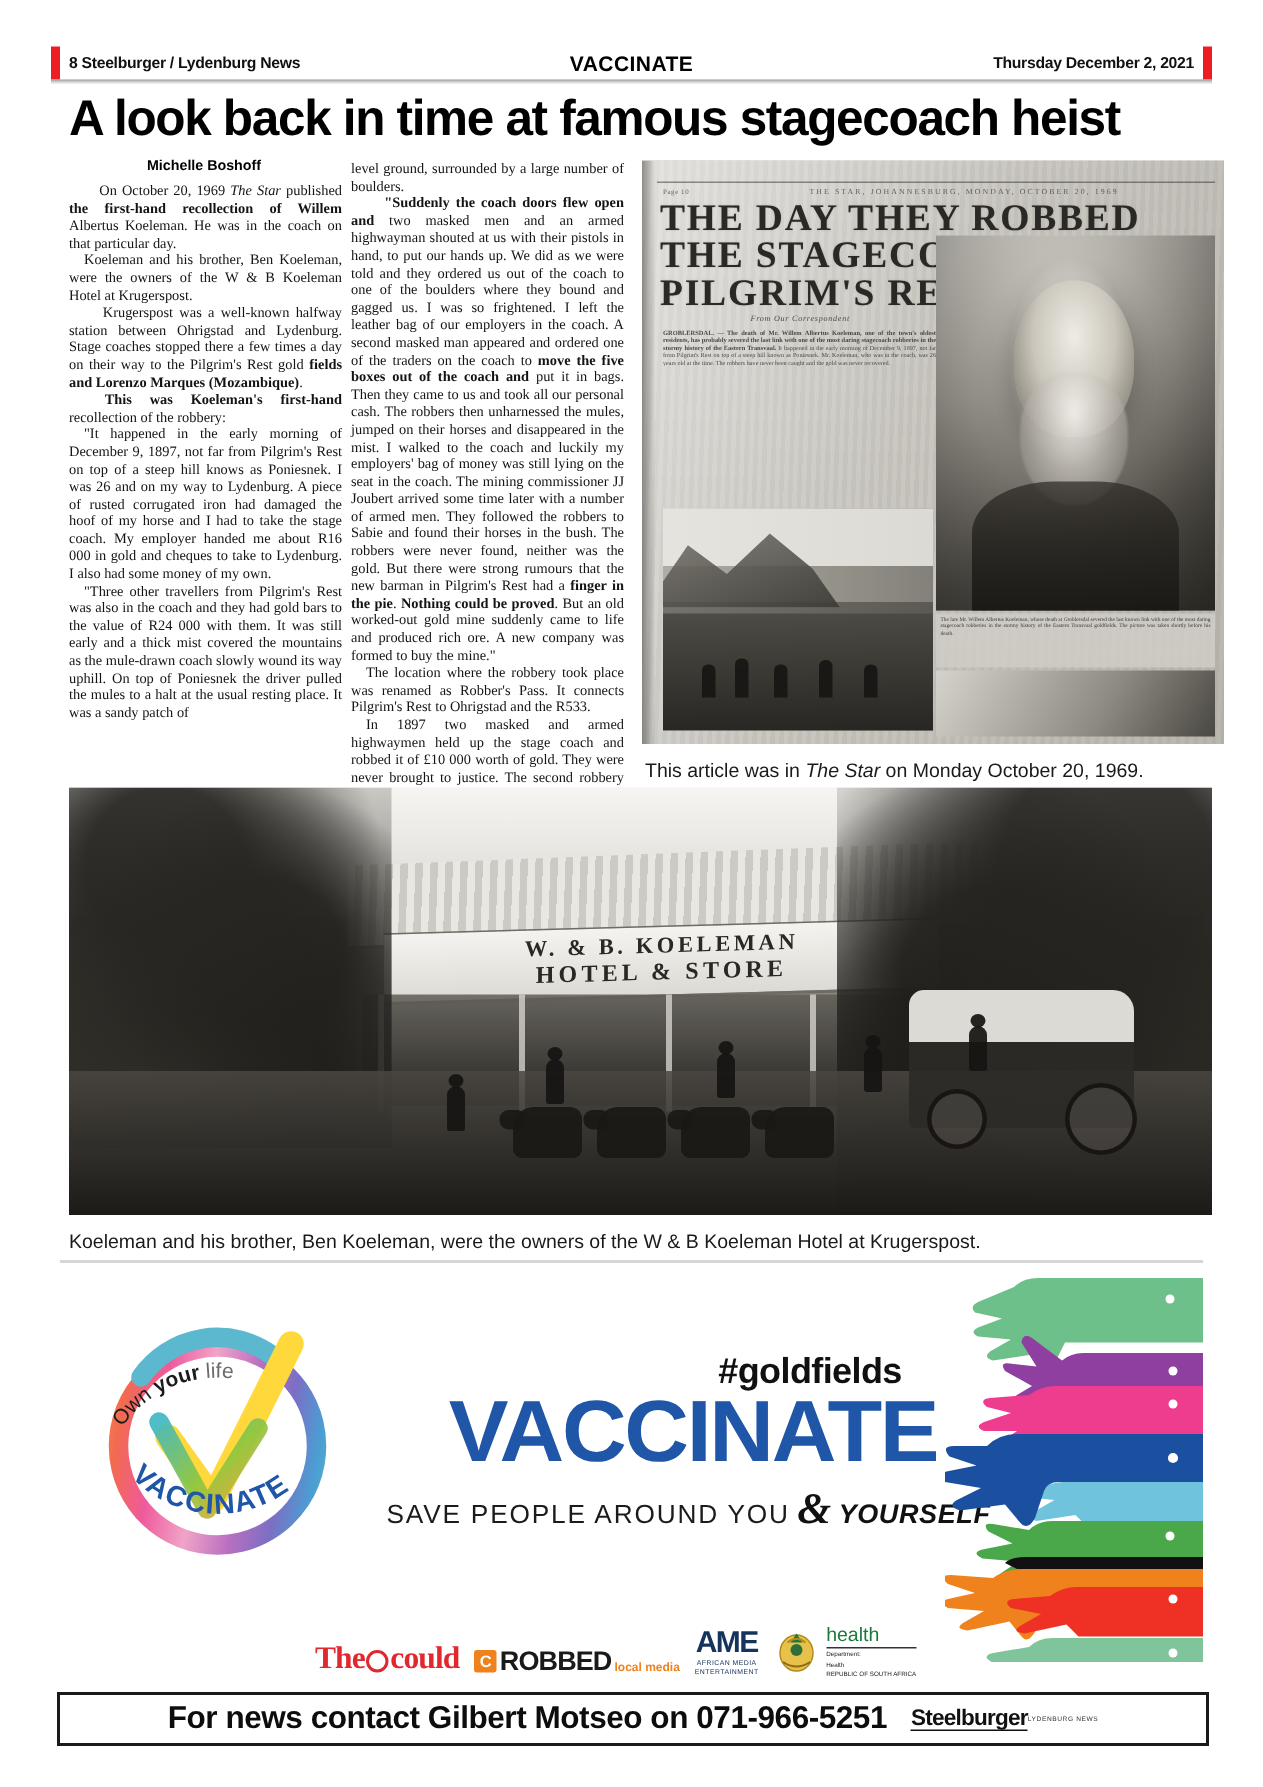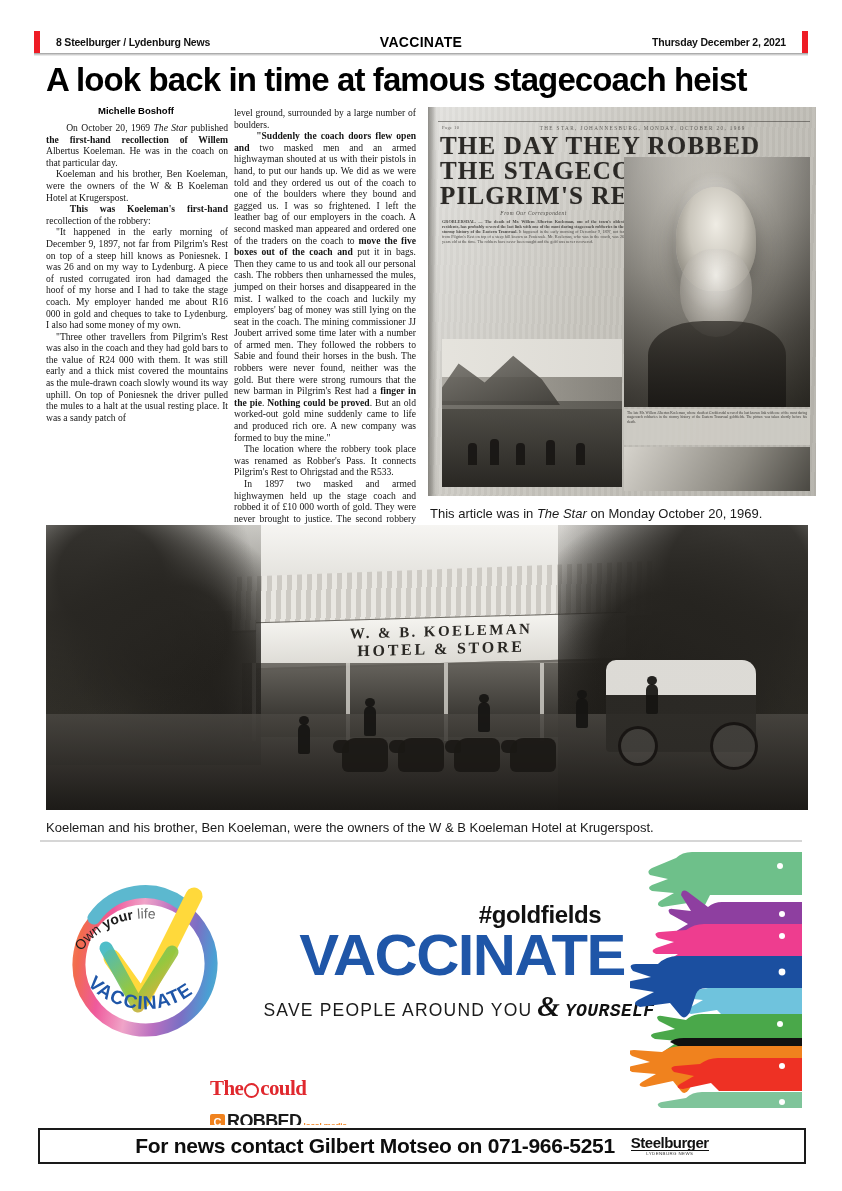--- a/index.html
+++ b/index.html
@@ -15,21 +15,21 @@
   .masthead {
     position: absolute; left: 34px; top: 30px; width: 774px; height: 24px;
     display: flex; align-items: center;
   }
   .mast-rule-l, .mast-rule-r {
     width: 6px; height: 22px; background: #ee1c25; flex: 0 0 auto;
   }
   .mast-inner {
     flex: 1 1 auto; height: 22px; position: relative;
     display: flex; align-items: center; justify-content: space-between;
-    padding: 0 16px;
+    padding: 0 6px;
   }
   .mast-left, .mast-right {
     font-family: "Liberation Sans", sans-serif;
     font-size: 10.5px; font-weight: bold; color: #111; letter-spacing: -0.2px;
     white-space: nowrap;
   }
   .mast-center {
     position: absolute; left: 0; right: 0; text-align: center;
     font-family: "Liberation Sans", sans-serif;
     font-size: 14px; font-weight: bold; color: #000; letter-spacing: 0.3px;
@@ -295,28 +295,28 @@
   }
   .ad-save .s1 {
     font-family: "Liberation Sans", sans-serif; font-size: 17.5px; color: #1b1b1b;
     letter-spacing: 1.2px; font-weight: normal;
   }
   .ad-save .amp {
     font-family: "Liberation Serif", serif; font-size: 29px; font-style: italic;
     font-weight: bold; color: #111; line-height: 1;
   }
   .ad-save .s2 {
-    font-family: Liberation Mono, monospace; font-size: 18px; font-weight: bold;
+    font-family: Liberation Sans, sans-serif; font-size: 18px; font-weight: bold;
     font-style: italic; color: #111; letter-spacing: .4px;
   }
 
   
   .sponsors {
     position: absolute; left: 170px; top: 236px; width: 470px; height: 42px;
-    display: flex; align-items: flex-start; gap: 10px; flex-direction: column;
+    display: flex; align-items: flex-end; gap: 10px;
   }
   .sp-citizen {
     font-family: "Liberation Serif", serif; font-weight: bold; font-size: 21px;
     color: #e0282e; letter-spacing: -0.6px; display: flex; align-items: center;
   }
   .sp-citizen .ring {
     display: inline-block; width: 15px; height: 15px; border: 2.6px solid #e0282e;
     border-radius: 50%; margin: 0 1px; position: relative; top: 2px;
   }
   .sp-caxton { display: flex; align-items: center; gap: 2px; }
@@ -361,21 +361,21 @@
   .banner {
     position: absolute; left: 38px; top: 1128px; width: 768px; height: 36px;
     border: 2px solid #1a1a1a; background: #fff;
     display: flex; align-items: center; justify-content: center; gap: 16px;
   }
   .banner-text {
     font-family: "Liberation Sans", sans-serif; font-weight: bold;
     font-size: 21px; color: #0d0d0d; letter-spacing: -0.3px; white-space: nowrap;
   }
   .banner-logo {
-    display: flex; flex-direction: column; align-items: center; line-height: 1;
+    display: flex; align-items: center; line-height: 1;
   }
   .banner-logo .bl1 {
     font-family: "Liberation Sans", sans-serif; font-weight: bold; font-size: 15px;
     color: #111; letter-spacing: -0.5px; border-bottom: 1.5px solid #111;
   }
   .banner-logo .bl2 {
     font-family: "Liberation Sans", sans-serif; font-size: 4.4px; color: #333;
     letter-spacing: .4px; margin-top: 1px;
   }
 </style>
@@ -395,20 +395,21 @@
   </div>
   <div class="mast-underline"></div>
 
   <h1 class="headline">A look back in time at famous stagecoach heist</h1>
 
   <div class="byline">Michelle Boshoff</div>
 
   <div class="col col1">
     <p>&nbsp;&nbsp;&nbsp;On October 20, 1969 <span class="ital">The Star</span> published <span class="bold">the first-hand recollection of Willem</span> Albertus Koeleman. He was in the coach on that particular day.</p>
     <p>Koeleman and his brother, Ben Koeleman, were the owners of the W &amp; B Koeleman Hotel at Krugerspost.</p>
+    <p>&nbsp;&nbsp;&nbsp;Krugerspost was a well-known halfway station between Ohrigstad and Lydenburg. Stage coaches stopped there a few times a day on their way to the Pilgrim's Rest gold <span class="bold">fields and Lorenzo Marques (Mozambique)</span>.</p>
     <p class="noind"><span class="bold">&nbsp;&nbsp;This was Koeleman's first-hand</span> recollection of the robbery:</p>
     <p>"It happened in the early morning of December 9, 1897, not far from Pilgrim's Rest on top of a steep hill knows as Poniesnek. I was 26 and on my way to Lydenburg. A piece of rusted corrugated iron had damaged the hoof of my horse and I had to take the stage coach. My employer handed me about R16 000 in gold and cheques to take to Lydenburg. I also had some money of my own.</p>
     <p>"Three other travellers from Pilgrim's Rest was also in the coach and they had gold bars to the value of R24 000 with them. It was still early and a thick mist covered the mountains as the mule-drawn coach slowly wound its way uphill. On top of Poniesnek the driver pulled the mules to a halt at the usual resting place. It was a sandy patch of</p>
   </div>
 
   <div class="col col2">
     <p class="noind">level ground, surrounded by a large number of boulders.</p>
     <p><span class="bold">&nbsp;&nbsp;&nbsp;"Suddenly the coach doors flew open and</span> two masked men and an armed highwayman shouted at us with their pistols in hand, to put our hands up. We did as we were told and they ordered us out of the coach to one of the boulders where they bound and gagged us. I was so frightened. I left the leather bag of our employers in the coach. A second masked man appeared and ordered one of the traders on the coach to <span class="bold">move the five boxes out of the coach and</span> put it in bags. Then they came to us and took all our personal cash. The robbers then unharnessed the mules, jumped on their horses and disappeared in the mist. I walked to the coach and luckily my employers' bag of money was still lying on the seat in the coach. The mining commissioner JJ Joubert arrived some time later with a number of armed men. They followed the robbers to Sabie and found their horses in the bush. The robbers were never found, neither was the gold. But there were strong rumours that the new barman in Pilgrim's Rest had a <span class="bold">finger in the pie</span>. <span class="bold">Nothing could be proved</span>. But an old worked-out gold mine suddenly came to life and produced rich ore. A new company was formed to buy the mine."</p>
     <p>The location where the robbery took place was renamed as Robber's Pass. It connects Pilgrim's Rest to Ohrigstad and the R533.</p>
     <p>In 1897 two masked and armed highwaymen held up the stage coach and robbed it of £10 000 worth of gold. They were never brought to justice. The second robbery (in the exact same spot) happened 15 years later (1912).</p>

